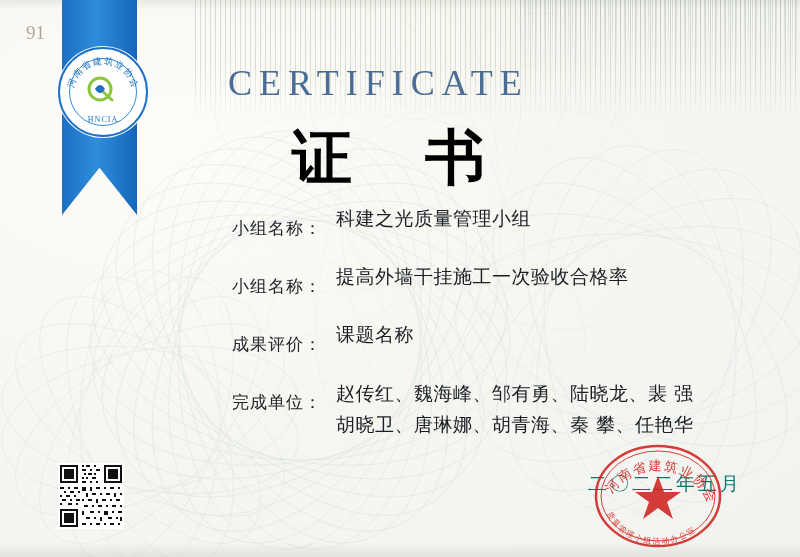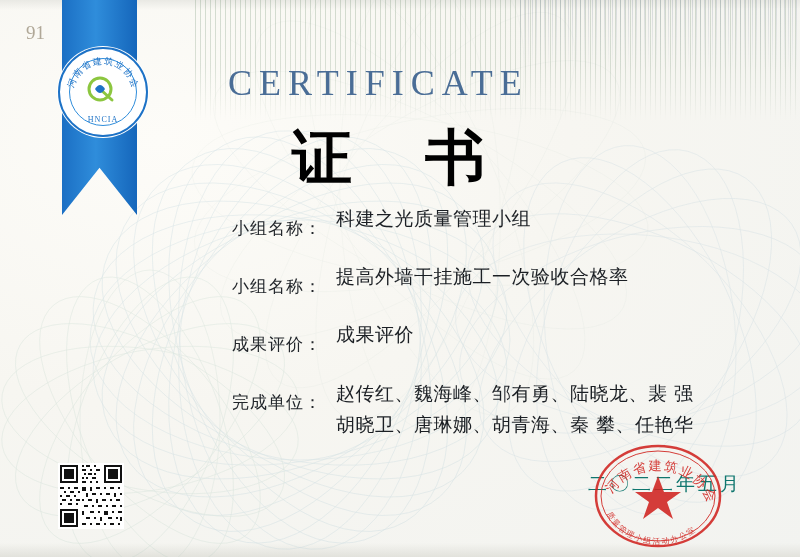--- a/index.html
+++ b/index.html
@@ -293,21 +293,21 @@
     <div class="field-row">
       <div class="field-label">小组名称：</div>
       <div class="field-value">科建之光质量管理小组</div>
     </div>
     <div class="field-row">
       <div class="field-label">小组名称：</div>
       <div class="field-value">提高外墙干挂施工一次验收合格率</div>
     </div>
     <div class="field-row">
       <div class="field-label">成果评价：</div>
-      <div class="field-value">成果评价</div>
+      <div class="field-value">课题名称</div>
     </div>
     <div class="field-row members">
       <div class="field-label">完成单位：</div>
       <div class="field-value">赵传红、魏海峰、邹有勇、陆晓龙、裴  强
 胡晓卫、唐琳娜、胡青海、秦  攀、任艳华</div>
     </div>
   </div>
 
   <div class="date">二〇二二年五月</div>
 

